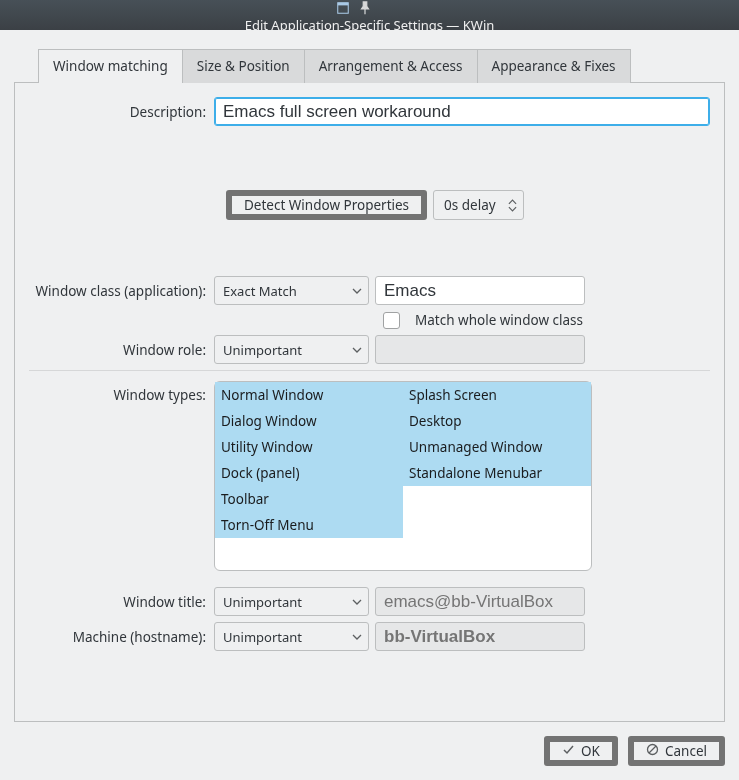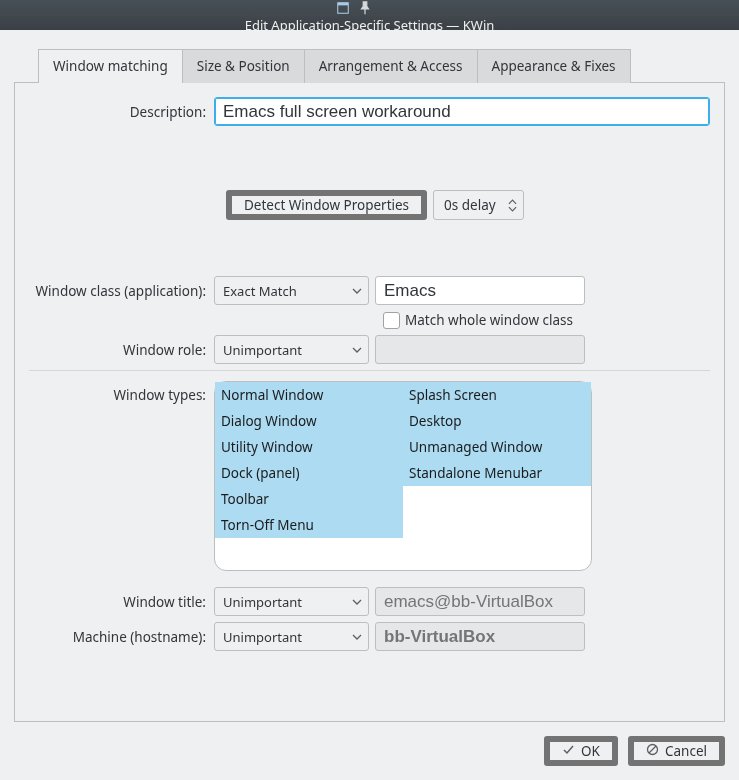--- a/index.html
+++ b/index.html
@@ -107,30 +107,30 @@
     height:30px;
     border:1px solid #bcbebf; border-radius:3px;
     background:#eff0f1;
     padding:0 6px 0 10px;
     display:inline-flex; align-items:center; gap:12px;
     font-size:13.5px;
   }
   .spin .spinbtns { display:flex; flex-direction:column; gap:1px; }
   .spin .spinbtns svg { width:9px; height:6px; display:block; }
   .checkbox {
-    display:inline-flex; align-items:center; gap:5px;
+    display:inline-flex; align-items:center; gap:15px;
     font-size:13.5px;
   }
   .checkbox .box {
     width:17px; height:17px; border:1px solid #a0a2a3; border-radius:3px; background:#fff;
   }
   hr.sep { border:none; border-top:1px solid #d6d7d8; margin:6px 0 10px; }
   .typelist {
     border:1px solid #bcbebf;
-    border-radius:12px;
+    border-radius:6px;
     width: 378px;
     height: 190px;
     background:#fff;
     display:flex;
     padding:0;
   }
   .typecol { display:flex; flex-direction:column; width:50%; }
   .typeitem {
     padding:4px 6px 4px 6px;
     font-size:13.5px;

